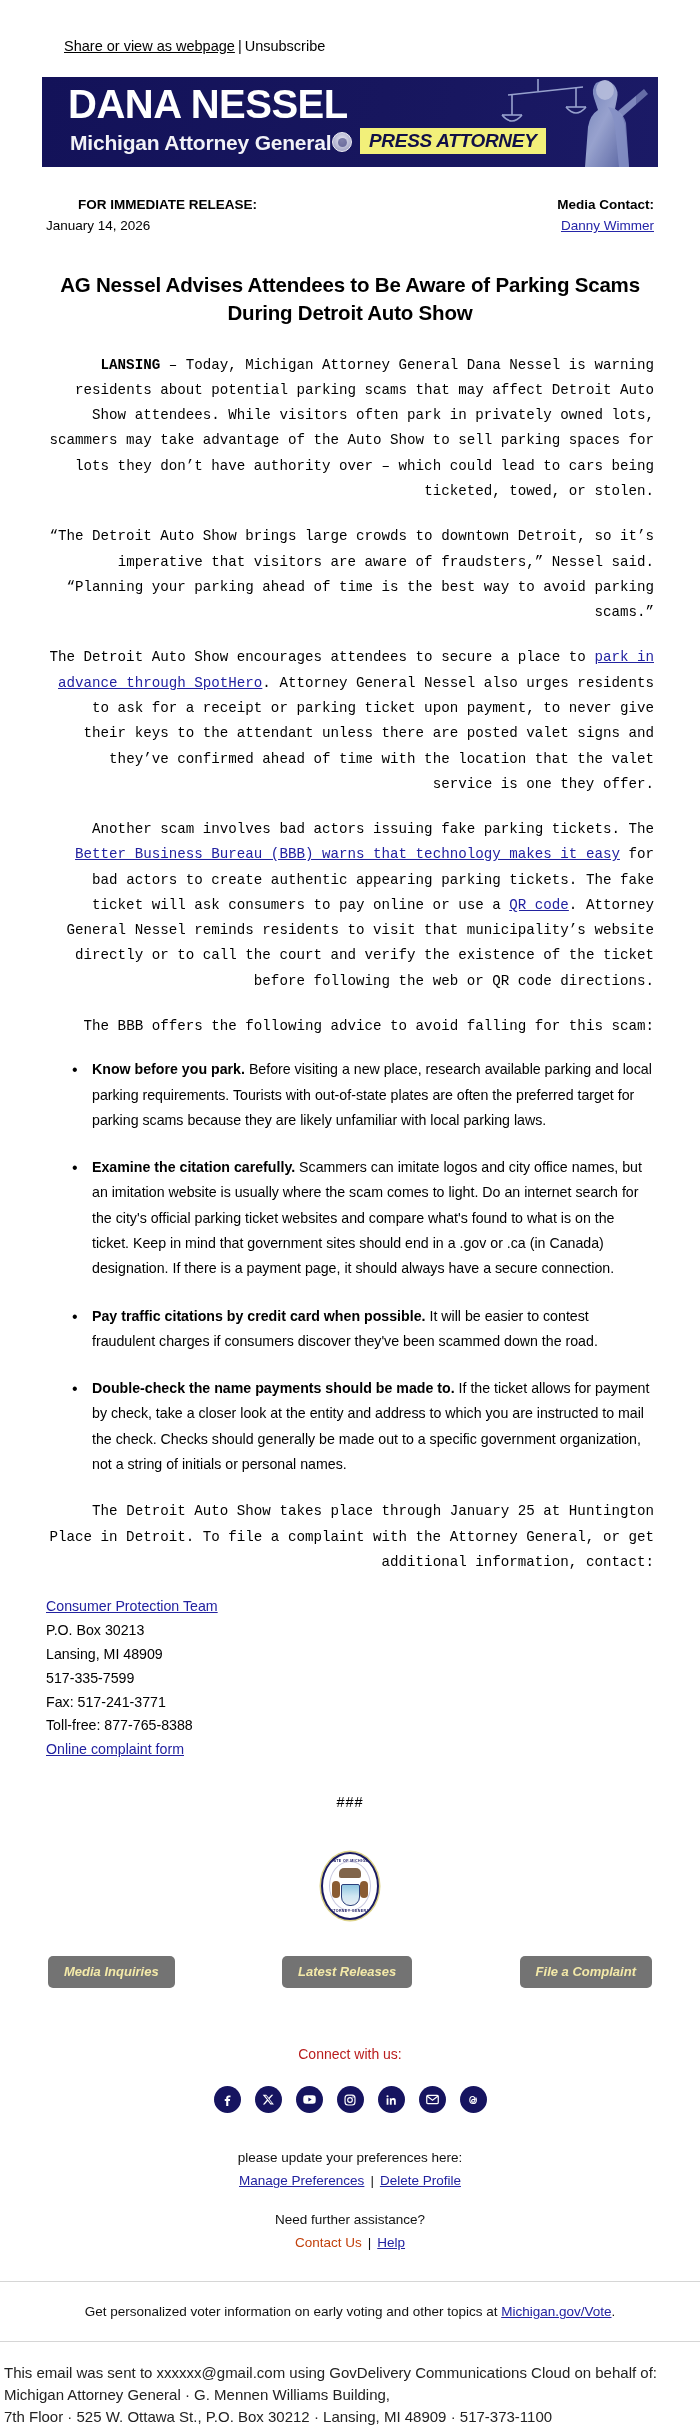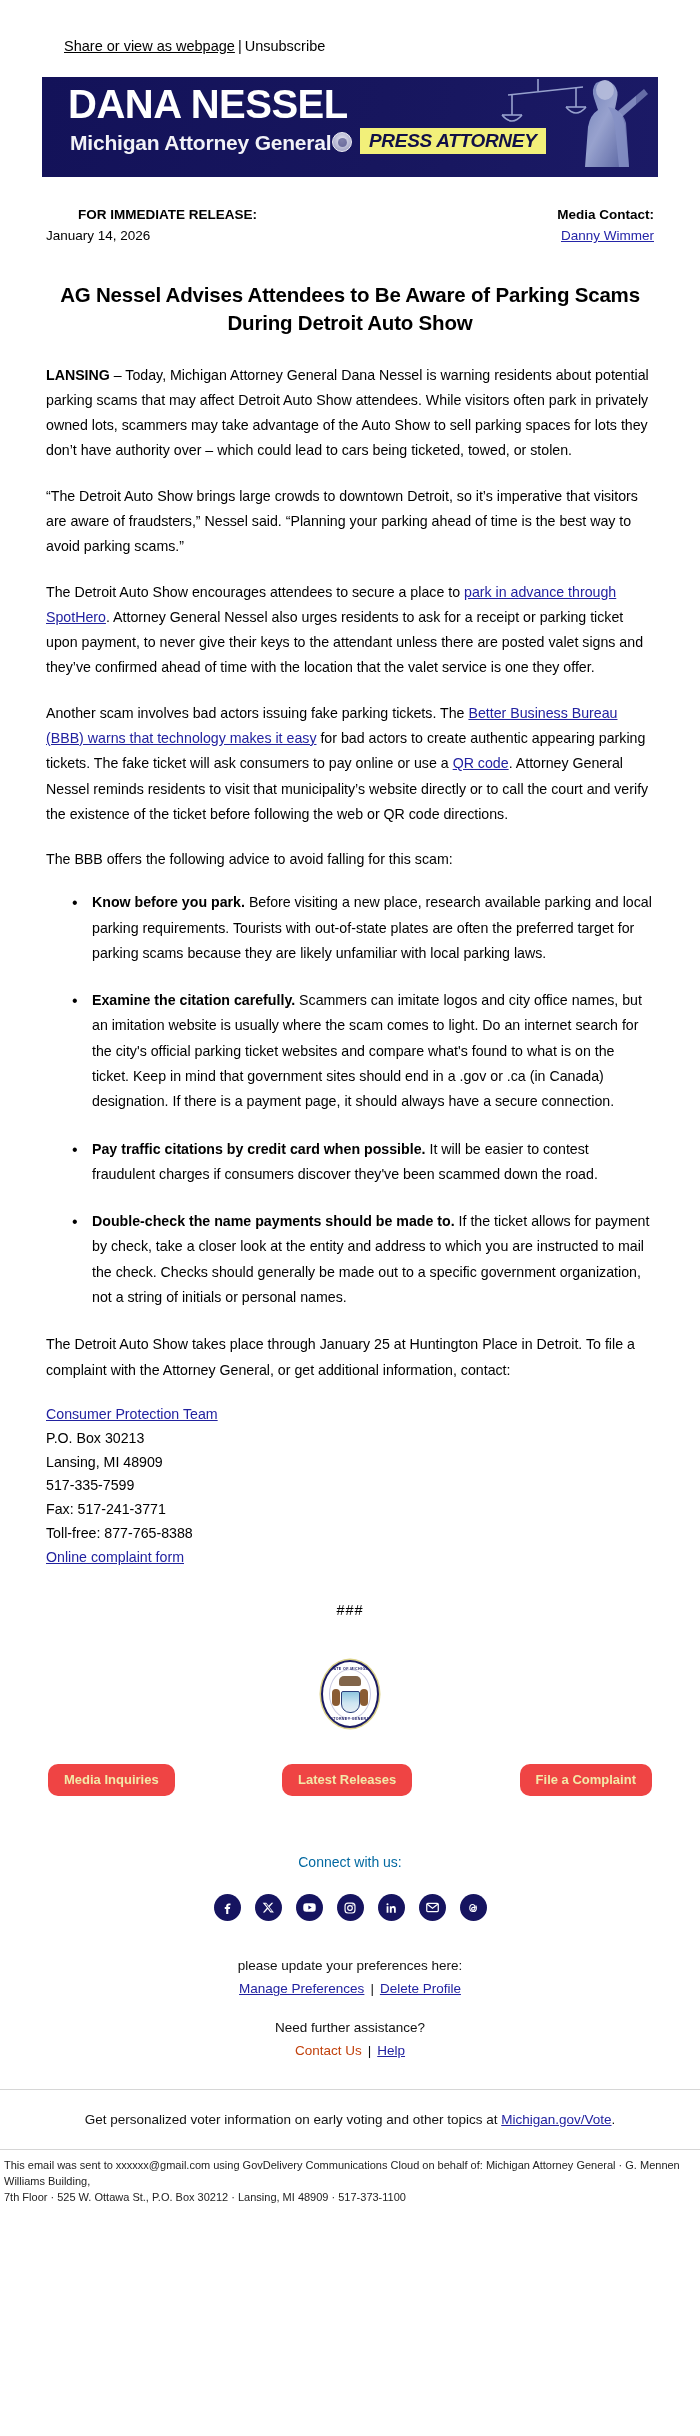--- a/index.html
+++ b/index.html
@@ -29,21 +29,21 @@
     color: #000;
     text-decoration: underline;
   }
   .toplinks .sep { padding: 0 3px; }
   .toplinks .plain { color: #000; }
 
   
   .banner-wrap { padding: 22px 42px 0 42px; }
   .banner {
     position: relative;
-    height: 100px;
+    height: 90px;
     background: #13125c;
     background: linear-gradient(100deg, #131259 0%, #17165e 55%, #1b1a66 100%);
     overflow: hidden;
   }
   .banner-name {
     position: absolute;
     left: 26px;
     top: 7px;
     color: #ffffff;
     font-size: 40px;
@@ -126,21 +126,22 @@
     line-height: 1.35;
     font-weight: bold;
     text-align: center;
     margin: 34px 12px 26px 12px;
     letter-spacing: -0.2px;
   }
   .article p {
     font-size: 14.2px;
     line-height: 1.78;
     margin: 0 0 20px 0;
-    text-align: left;
+    text-align: right;
+    font-family: Liberation Mono, monospace;
   }
   .article p.tight { margin-bottom: 18px; }
   .article a {
     color: #2222a0;
     text-decoration: underline;
   }
   .article b, .article strong { font-weight: bold; }
 
   ul.advice {
     margin: 4px 0 18px 0;
@@ -244,38 +245,39 @@
   .big-seal .ring-text-top { top: 5px; }
   .big-seal .ring-text-bot { bottom: 5px; }
 
   .buttons {
     display: flex;
     justify-content: space-between;
     padding: 0 48px;
     margin-top: 36px;
   }
   .btn {
-    background: #ef4444;
+    background: #737373;
     color: #f3e9a8;
     font-size: 13px;
     font-weight: bold;
     padding: 9px 16px;
-    border-radius: 10px;
+    border-radius: 5px;
     text-align: center;
     text-decoration: none;
     white-space: nowrap;
     line-height: 1.1;
     display: inline-block;
+    font-style: italic;
   }
 
   .connect {
     text-align: center;
     font-size: 14px;
     margin-top: 58px;
-    color: #0369a1;
+    color: #b91c1c;
   }
 
   .social {
     display: flex;
     justify-content: center;
     gap: 14px;
     margin-top: 24px;
   }
   .social .ic {
     width: 27px;
@@ -313,24 +315,24 @@
   .vote-note {
     text-align: center;
     font-size: 13.5px;
     padding: 22px 12px 22px 12px;
     color: #111;
   }
   .vote-note a { color: #2222a0; text-decoration: underline; text-align: center; }
 
   .legal {
     border-top: 1px solid #d6d6d6;
-    font-size: 11px;
+    font-size: 15px;
     line-height: 1.45;
     color: #222;
-    padding: 8px 4px 10px 4px;
+    padding: 20px 4px 10px 4px;
   }
 </style>
 </head>
 <body>
 
 <div class="page">
 
   <div class="toplinks">
     <a href="#">Share or view as webpage</a><span class="sep">|</span><span class="plain">Unsubscribe</span>
   </div>

